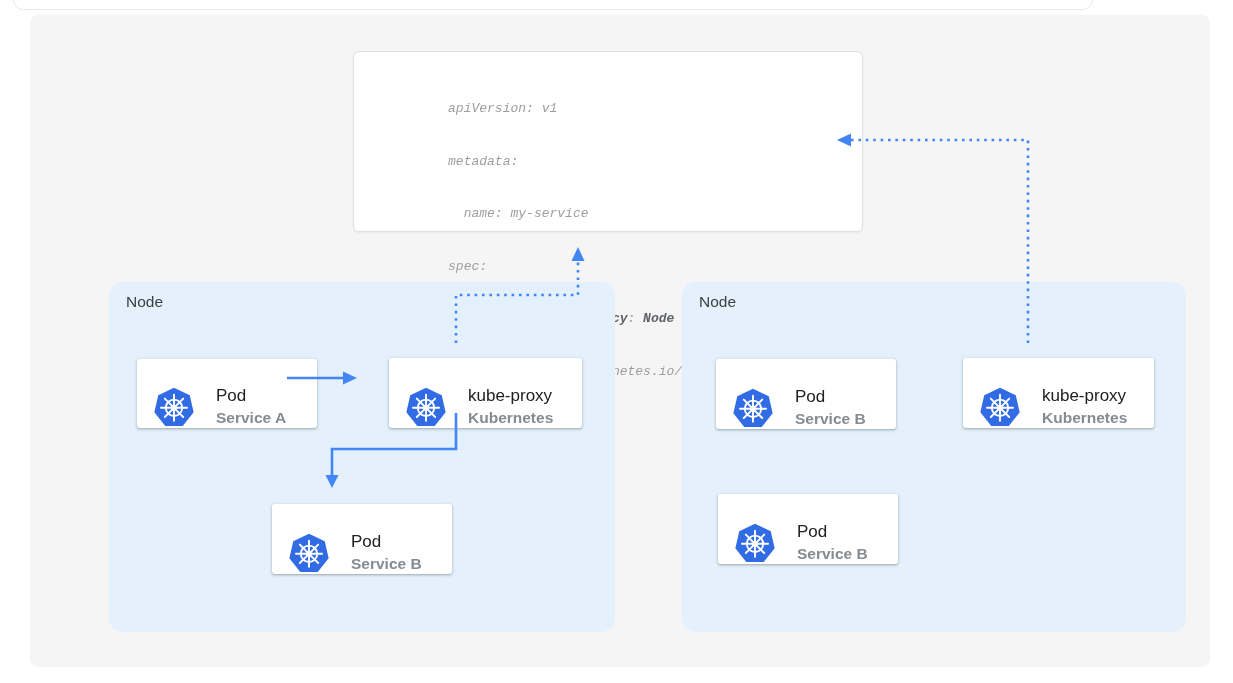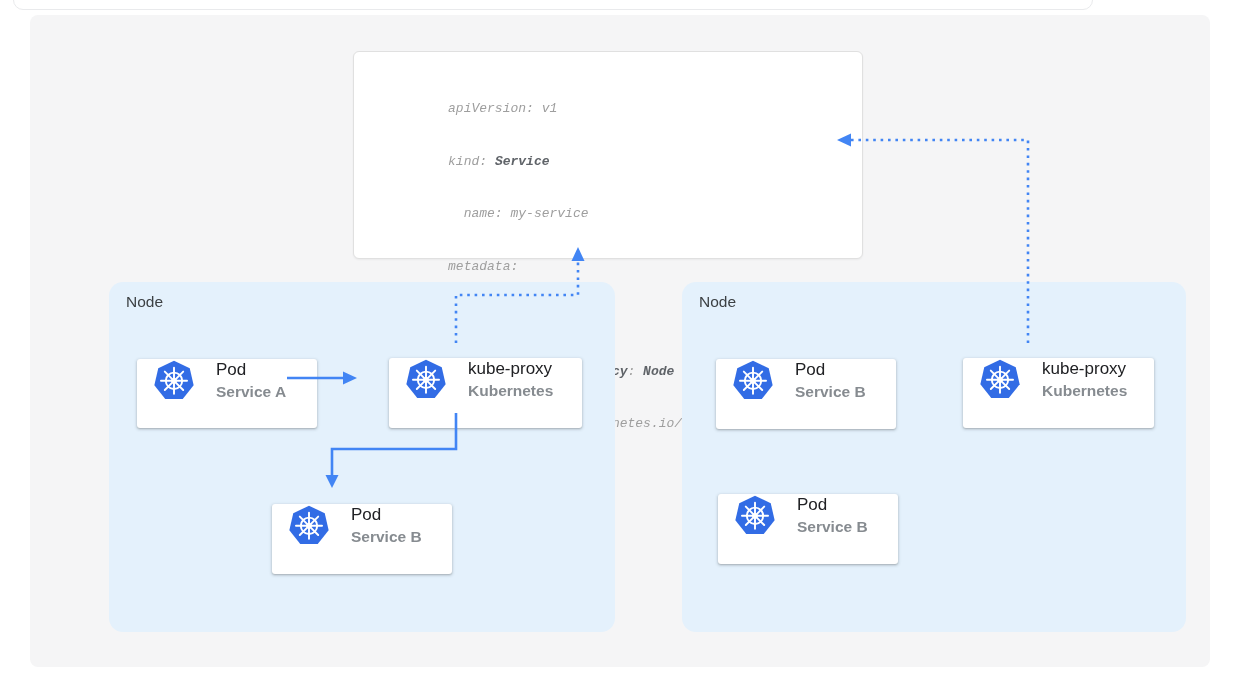--- a/index.html
+++ b/index.html
@@ -12,21 +12,21 @@
   .top-edge{
     position:absolute;left:13px;top:-42px;width:1078px;height:50px;
     background:#fff;border:1px solid #e9eaec;border-radius:10px;
   }
   .canvas{
     position:absolute;left:30px;top:15px;width:1180px;height:652px;
     background:var(--canvas-bg,#f5f5f6);border-radius:8px;
   }
   
   .yaml-card{
-    position:absolute;left:323px;top:36px;width:510px;height:208px;
+    position:absolute;left:323px;top:36px;width:510px;height:181px;
     box-sizing:border-box;background:#fff;border:1px solid #e0e0e0;border-radius:6px;
     box-shadow:0 1px 2px rgba(0,0,0,0.05);
   }
   .yaml-pre{
     width:fit-content;margin:13px auto 0 auto;
     font-family:"Liberation Mono",monospace;font-style:italic;
     font-size:13px;line-height:17.5px;color:#9e9e9e;white-space:pre;
   }
   .yaml-pre .b{font-weight:bold;color:#5f6368;}
   
@@ -36,21 +36,21 @@
   .node-left{left:79px;top:267px;width:506px;height:350px;}
   .node-right{left:652px;top:267px;width:504px;height:350px;}
   .node-label{
     position:absolute;left:17px;top:11px;
     font-size:15.5px;color:#3c4043;
   }
   
   .card{
     position:absolute;box-sizing:border-box;background:#fff;border-radius:3px;
     box-shadow:0 1px 2px rgba(60,64,67,.28),0 1px 3px 1px rgba(60,64,67,.12);
-    display:flex;align-items:flex-start;padding-left:16px;gap:21px;
+    display:flex;align-items:flex-end;padding-left:16px;gap:21px;
   }
   .k8s{width:42px;height:42px;flex:0 0 auto;}
   .card-title{font-size:17px;line-height:22px;color:#202124;}
   .card-sub{font-size:15.5px;line-height:21px;color:#868b90;font-weight:bold;}
   
   .arrows{position:absolute;left:0;top:0;width:1233px;height:683px;pointer-events:none;}
   .aline{stroke:var(--arrow-blue,#4285f4);stroke-width:2.6;fill:none;}
   .adot{stroke-dasharray:2.6 4.8;}
   .ahead{fill:var(--arrow-blue,#4285f4);}
   .hidden-defs{position:absolute;width:0;height:0;overflow:hidden;}
@@ -78,23 +78,22 @@
   </defs>
 </svg>
 
 <div class="top-edge"></div>
 
 <div class="canvas">
 
   <div class="yaml-card">
     <div class="yaml-pre">
       <div class="yline"><span>apiVersion: v1</span></div>
-      <div class="yline"><span>kind: </span><span class="b">Service</span></div>
+      <div class="yline"><span>metadata:</span></div>
       <div class="yline"><span>  name: my-service</span></div>
-      <div class="yline"><span>metadata:</span></div>
       <div class="yline"><span>spec:</span></div>
       <div class="yline"><span>  </span><span class="b">internalTrafficPolicy</span><span>: </span><span class="b">Node</span></div>
       <div class="yline"><span>  selector: app.kubernetes.io/name: MyApp</span></div>
       <div class="yline"><span>  ports:</span></div>
       <div class="yline"><span>  - protocol: TCP</span></div>
       <div class="yline"><span>    port: 80</span></div>
     </div>
   </div>
 
   <div class="node node-left">

